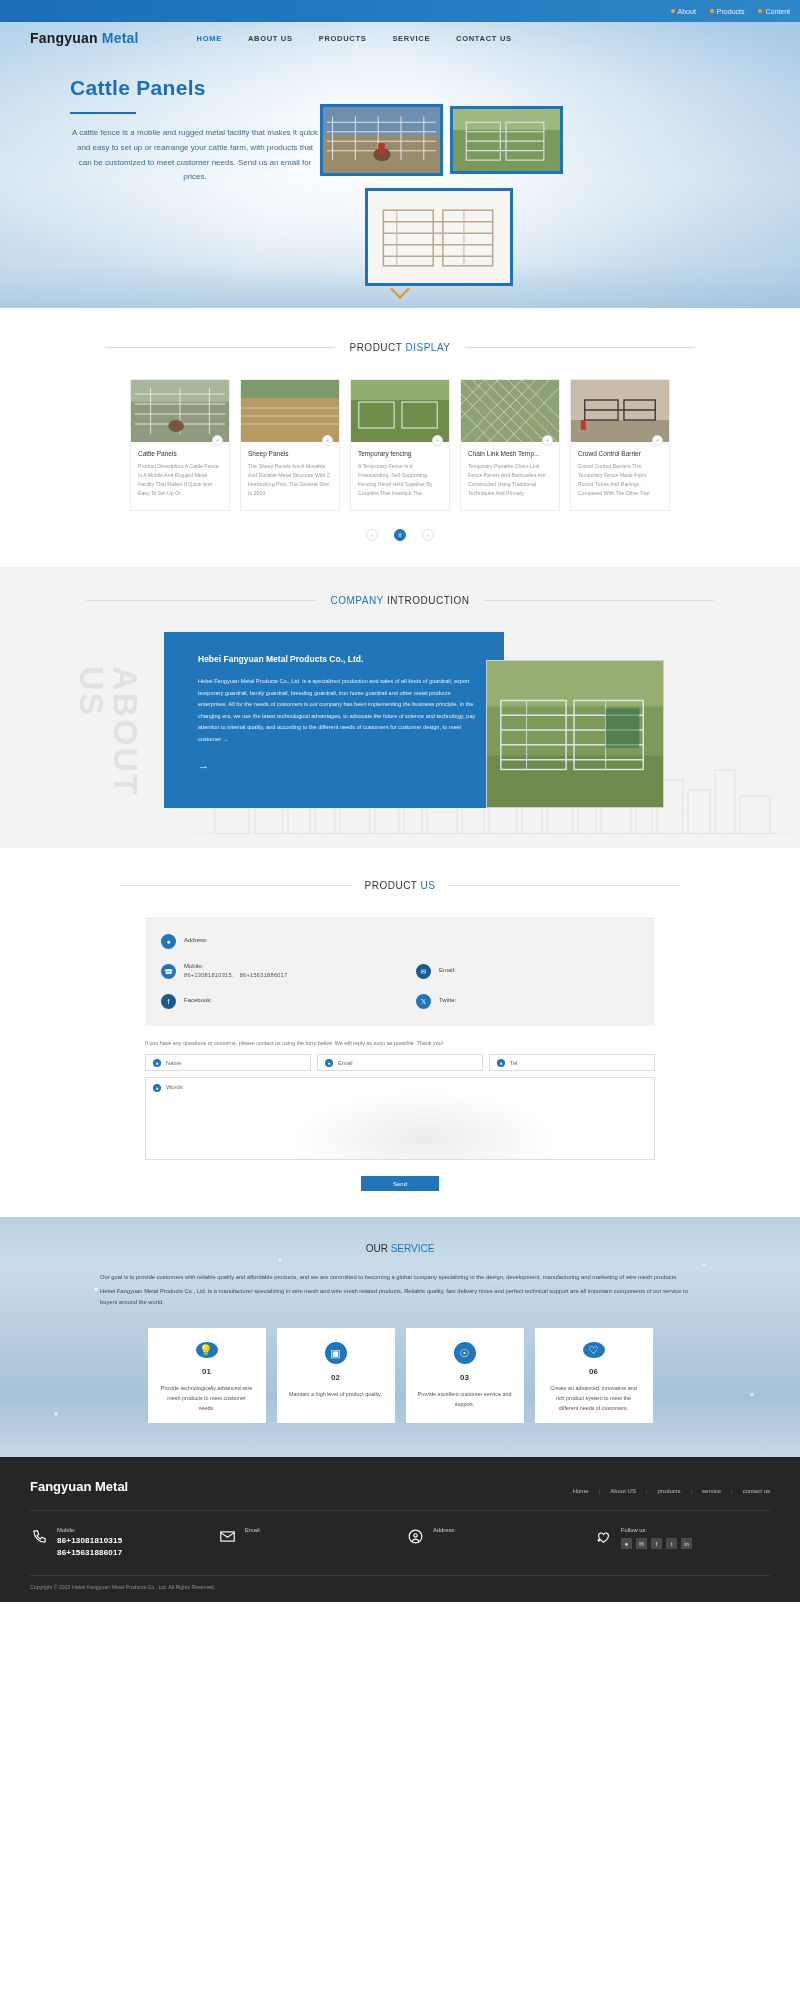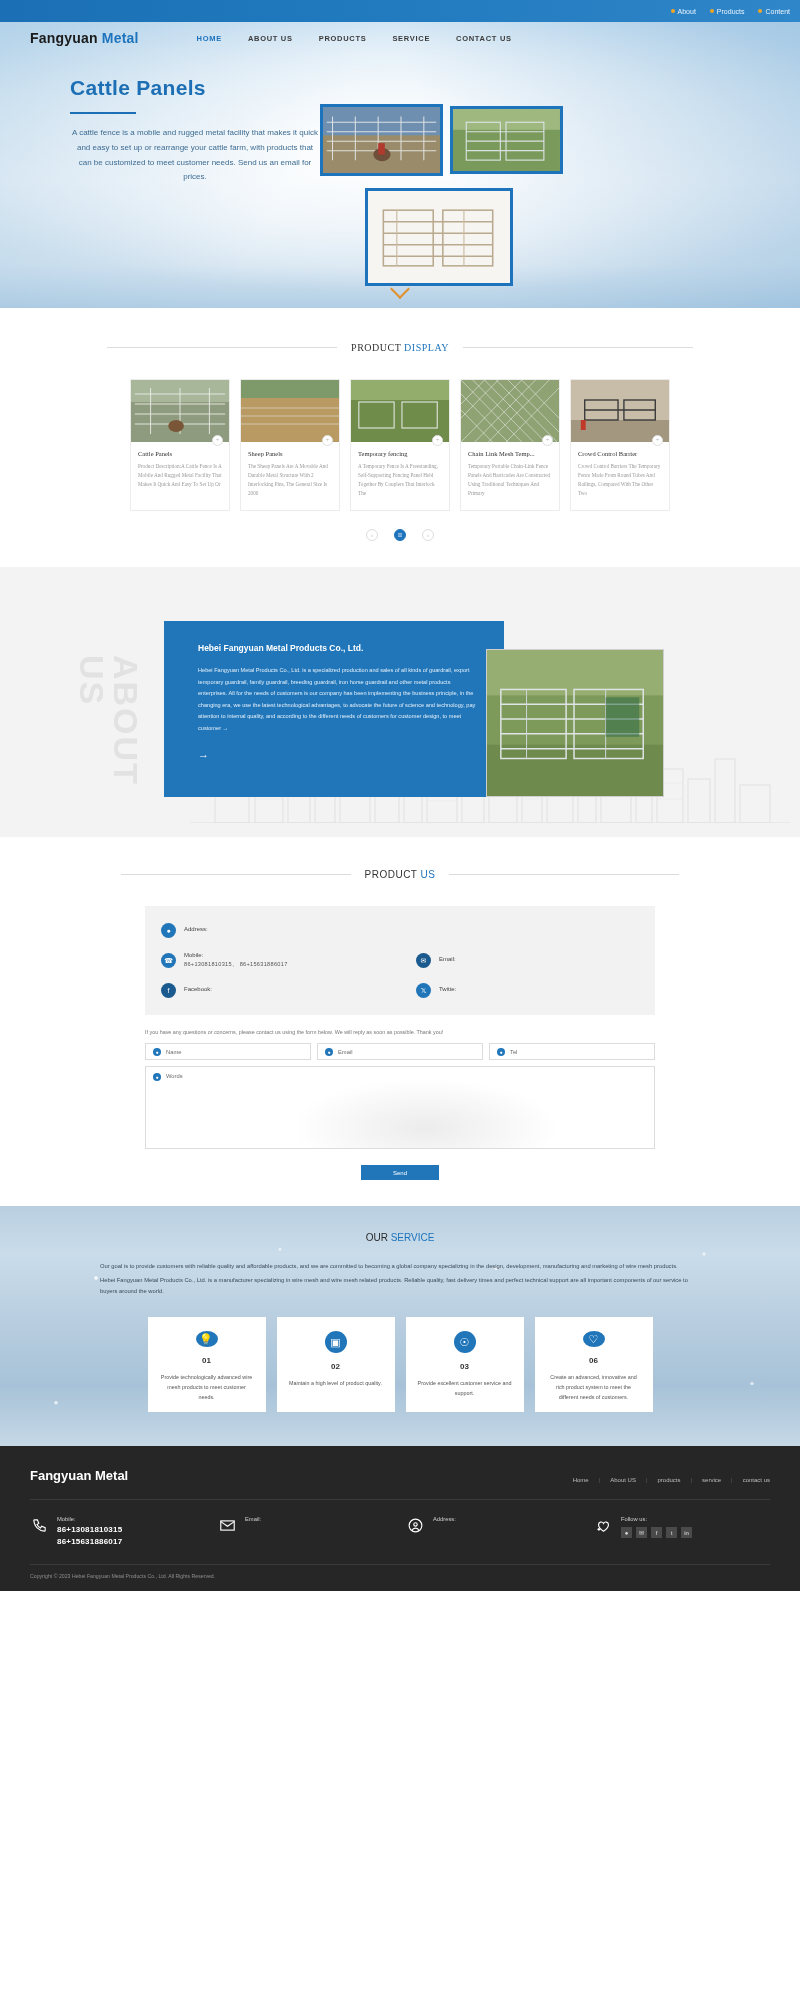--- a/index.html
+++ b/index.html
@@ -84,21 +84,21 @@
     letter-spacing: .5px;
     color: #333;
     position: relative;
     padding: 0 0 0 0;
   }
   .sec-head .blue { color: #1d74bd; }
   .sec-head-wrap { display: flex; align-items: center; justify-content: center; gap: 14px; }
   .sec-line { width: 230px; height: 1px; background: #dcdcdc; }
 
   
-  .products { padding: 34px 0 26px; background: #fff; font-family: Liberation Serif, serif; }
+  .products { padding: 34px 0 26px; background: #fff; }
   .prod-grid { display: flex; gap: 10px; justify-content: center; margin-top: 26px; }
   .prod-card { width: 100px; border: 1px solid #ececec; background: #fff; position: relative; }
   .prod-img { width: 100%; height: 62px; background: #b8c4ae; }
   .prod-body { padding: 8px 7px 12px; }
   .prod-name { font-size: 6.5px; color: #333; margin-bottom: 5px; }
   .prod-desc { font-size: 5.2px; line-height: 1.75; color: #9a9a9a; }
   .prod-plus {
     position: absolute; right: 6px; top: 55px;
     width: 11px; height: 11px; border-radius: 50%;
     border: 1px solid #dfdfdf; background: #fff;
@@ -455,20 +455,28 @@
     </div>
 
     <div class="pager">
       <div class="pg">‹</div>
       <div class="pg active">II</div>
       <div class="pg">›</div>
     </div>
   </div>
 
   <div class="company">
+    <div class="sec-head-wrap">
+      <div class="sec-line"></div>
+      <div class="sec-head">
+        <span class="blue">COMPANY</span>
+        <span>INTRODUCTION</span>
+      </div>
+      <div class="sec-line"></div>
+    </div>
 
     <svg class="skyline" viewBox="0 0 800 110" preserveAspectRatio="none">
       <g stroke="#cdcdcd" stroke-width="1" fill="none">
         <rect x="255" y="50" width="28" height="60"></rect>
           <rect x="288" y="66" width="22" height="44"></rect>
         <rect x="315" y="36" width="20" height="74"></rect>
           <rect x="340" y="58" width="30" height="52"></rect>
         <rect x="375" y="72" width="24" height="38"></rect>
           <rect x="404" y="44" width="18" height="66"></rect>
         <rect x="427" y="62" width="30" height="48"></rect>

